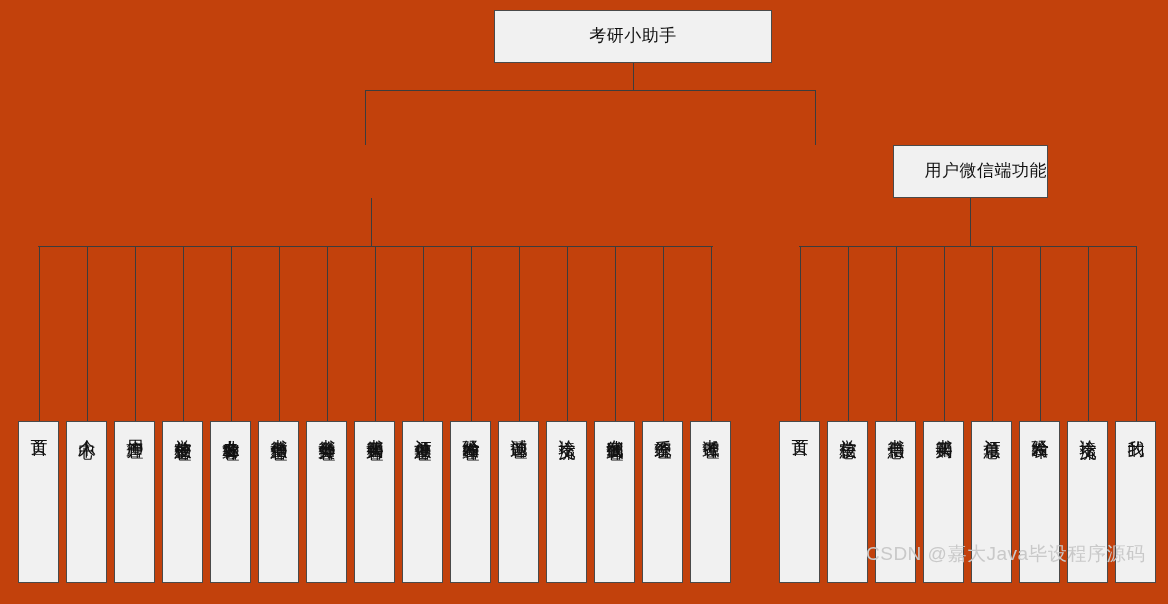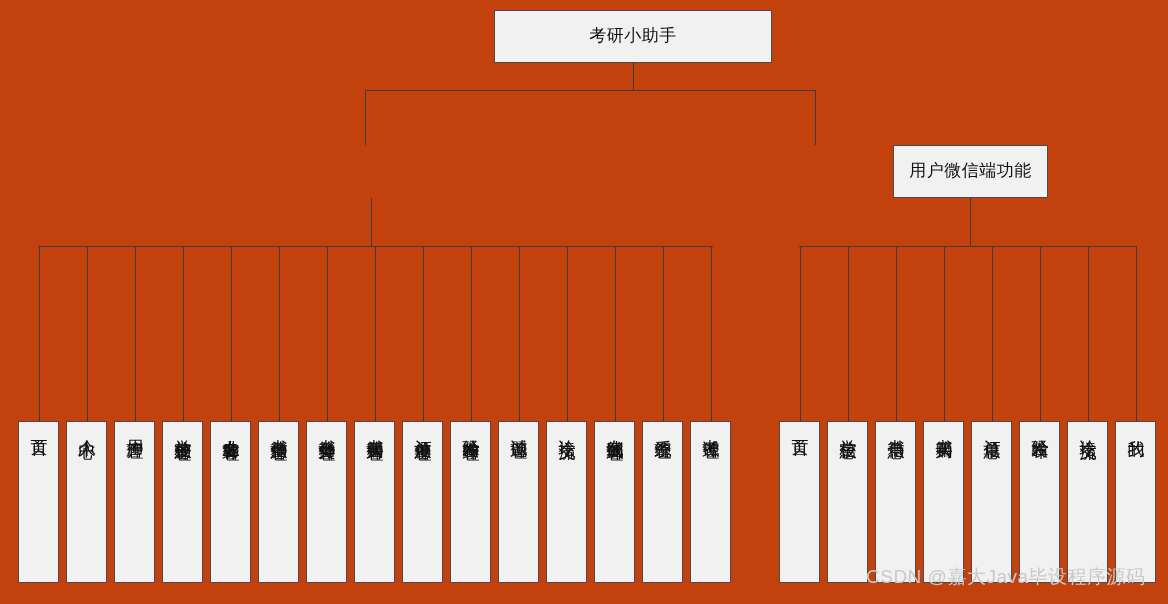--- a/index.html
+++ b/index.html
@@ -88,21 +88,21 @@
   <div class="node h" id="root-node" style="left:494px; top:10px; width:278px; height:53px;">
     <span class="node-label">考研小助手</span>
   </div>
 
   <div class="ln v" style="left:633px; top:63px; height:28px;"></div>
   <div class="ln h" style="left:365px; top:90px; width:451px;"></div>
   <div class="ln v" style="left:365px; top:90px; height:55px;"></div>
   <div class="ln v" style="left:815px; top:90px; height:55px;"></div>
 
 
-  <div class="node h" id="branch-wechat" style="left:893px; top:145px; width:155px; height:53px;">
+  <div class="node h" id="branch-wechat" style="left:893px; top:145px; width:155px; height:53px;justify-content:flex-end;">
     <span class="node-label">用户微信端功能</span>
   </div>
 
   <div class="ln v" style="left:371px; top:198px; height:48px;"></div>
   <div class="ln v" style="left:970px; top:198px; height:48px;"></div>
 
   <div class="ln h" id="bus-admin" style="left:38px; top:246px; width:675px;"></div>
   <div class="ln h" id="bus-wechat" style="left:799px; top:246px; width:337px;"></div>
 
   <div id="leaf-layer">
@@ -193,15 +193,15 @@
       <div class="ln v" style="left: 1088px; top: 246px; height: 175px;"></div>
       <div class="node v" style="left: 1067px; top: 421px; width: 41px; height: 162px;">
         <span class="node-label">论坛交流</span>
       </div>
       <div class="ln v" style="left: 1136px; top: 246px; height: 175px;"></div>
       <div class="node v" style="left: 1115px; top: 421px; width: 41px; height: 162px;">
         <span class="node-label">我的</span>
       </div>
     </div>
 
-  <div id="watermark" style="left:866px; top:564px;">CSDN @嘉大Java毕设程序源码</div>
+  <div id="watermark" style="left:866px; top:541px;">CSDN @嘉大Java毕设程序源码</div>
 
 </div>
 
 </body></html>

